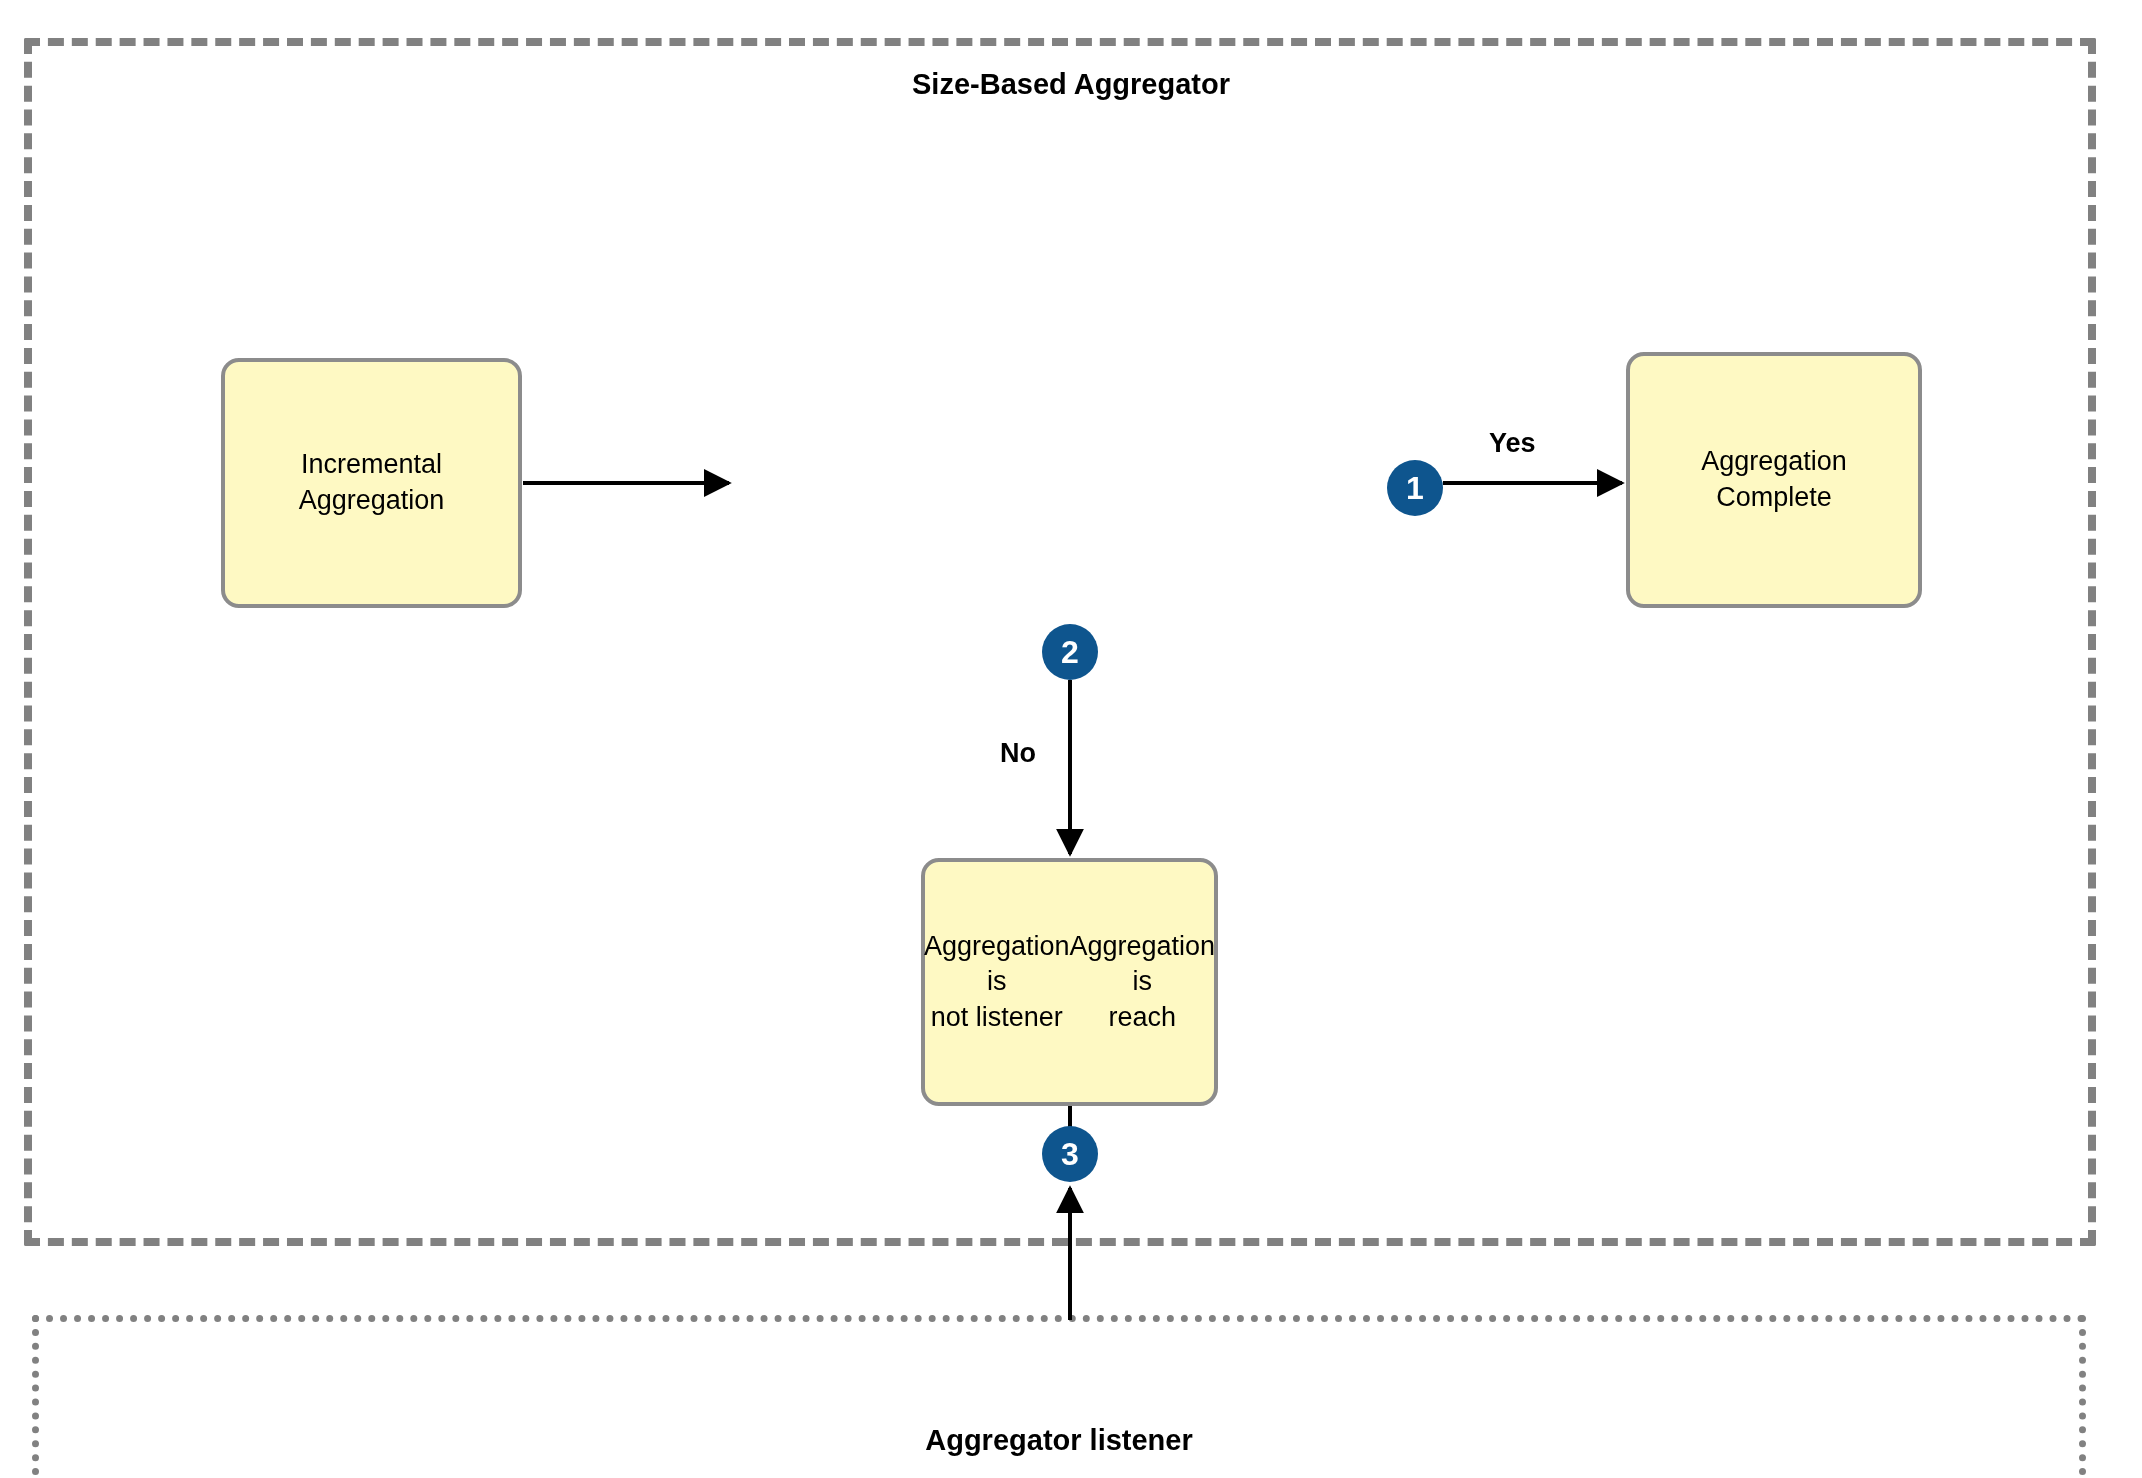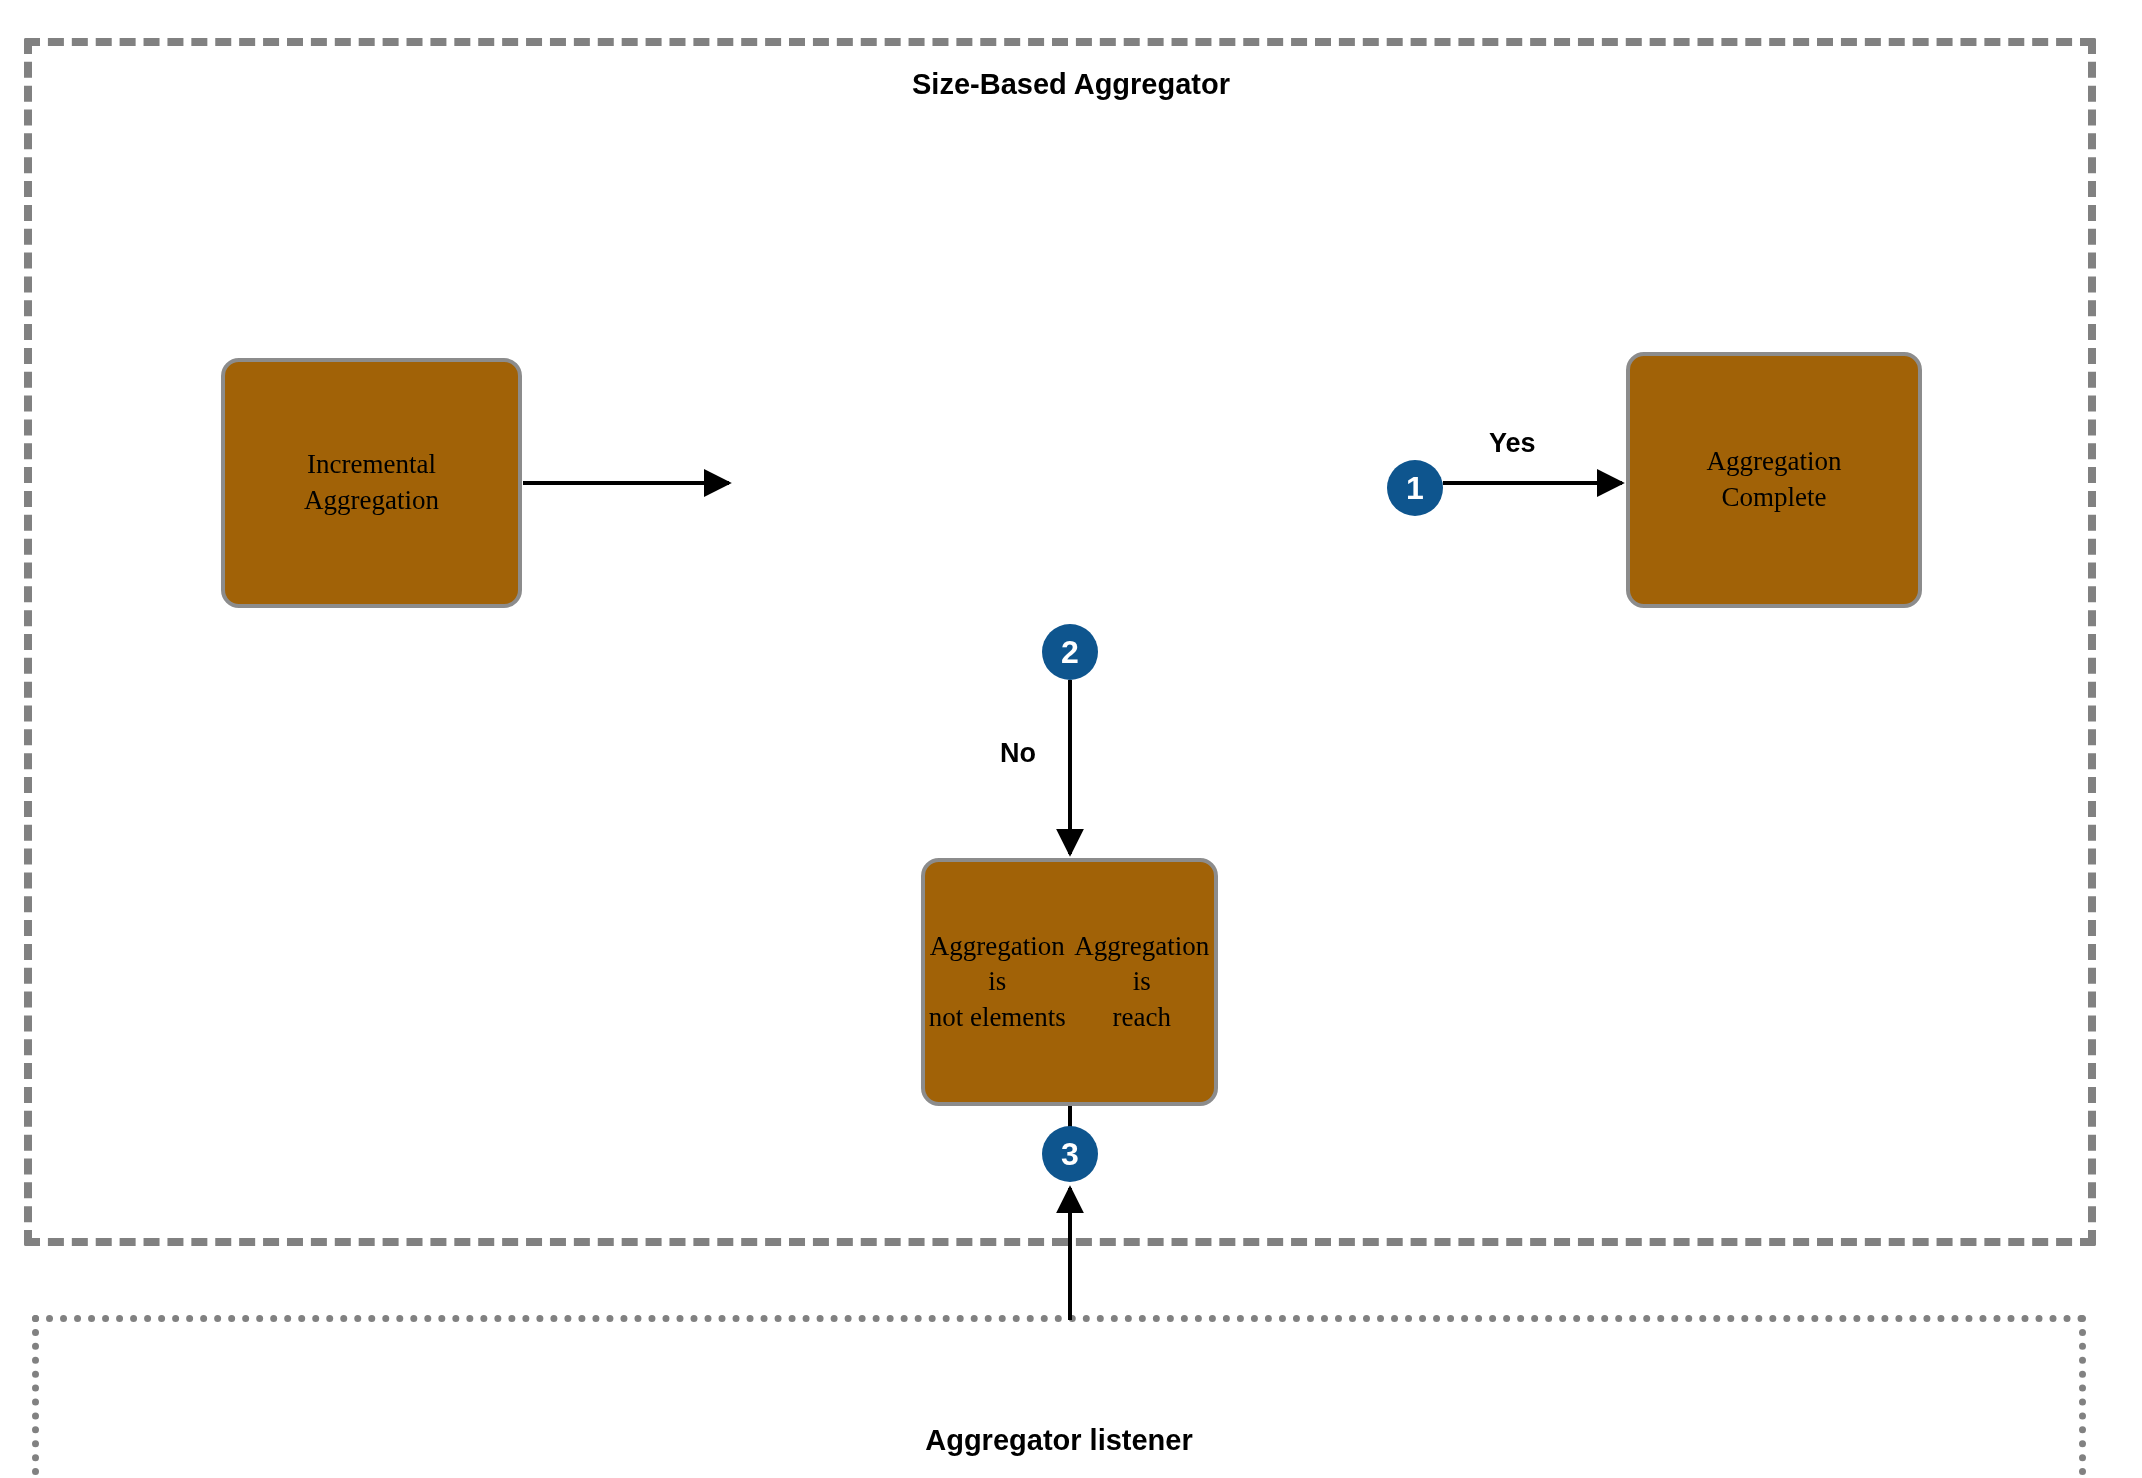--- a/index.html
+++ b/index.html
@@ -65,31 +65,30 @@
     left: 32px;
     top: 1392px;
     width: 2054px;
     font-size: 29px;
   }
 
   
   .node-box {
     position: absolute;
     box-sizing: border-box;
-    background: #a16207;
+    background: #fef9c3;
     border: 4px solid #8c8c8c;
     border-radius: 18px;
     display: flex;
     align-items: center;
     justify-content: center;
     text-align: center;
     color: #000000;
     font-size: 27px;
     line-height: 1.32;
-    font-family: Liberation Serif, serif;
   }
   #node-incremental {
     left: 221px;
     top: 326px;
     width: 301px;
     height: 250px;
   }
   #node-complete {
     left: 1626px;
     top: 320px;
@@ -208,21 +207,21 @@
   <div class="node-box" id="node-complete">
     <div>
       <span class="box-line">Aggregation</span>
       <span class="box-line">Complete</span>
     </div>
   </div>
 
   <div class="node-box" id="node-reset">
     <div>
       <span class="box-line">Aggregation is</span>
-      <span class="box-line">not elements</span>
+      <span class="box-line">not listener</span>
     </div>
     <span class="box-gap"></span>
     <div>
       <span class="box-line">Aggregation is</span>
       <span class="box-line">reach</span>
     </div>
   </div>
 
   <div class="badge" id="badge-1">
     <span>1</span>

